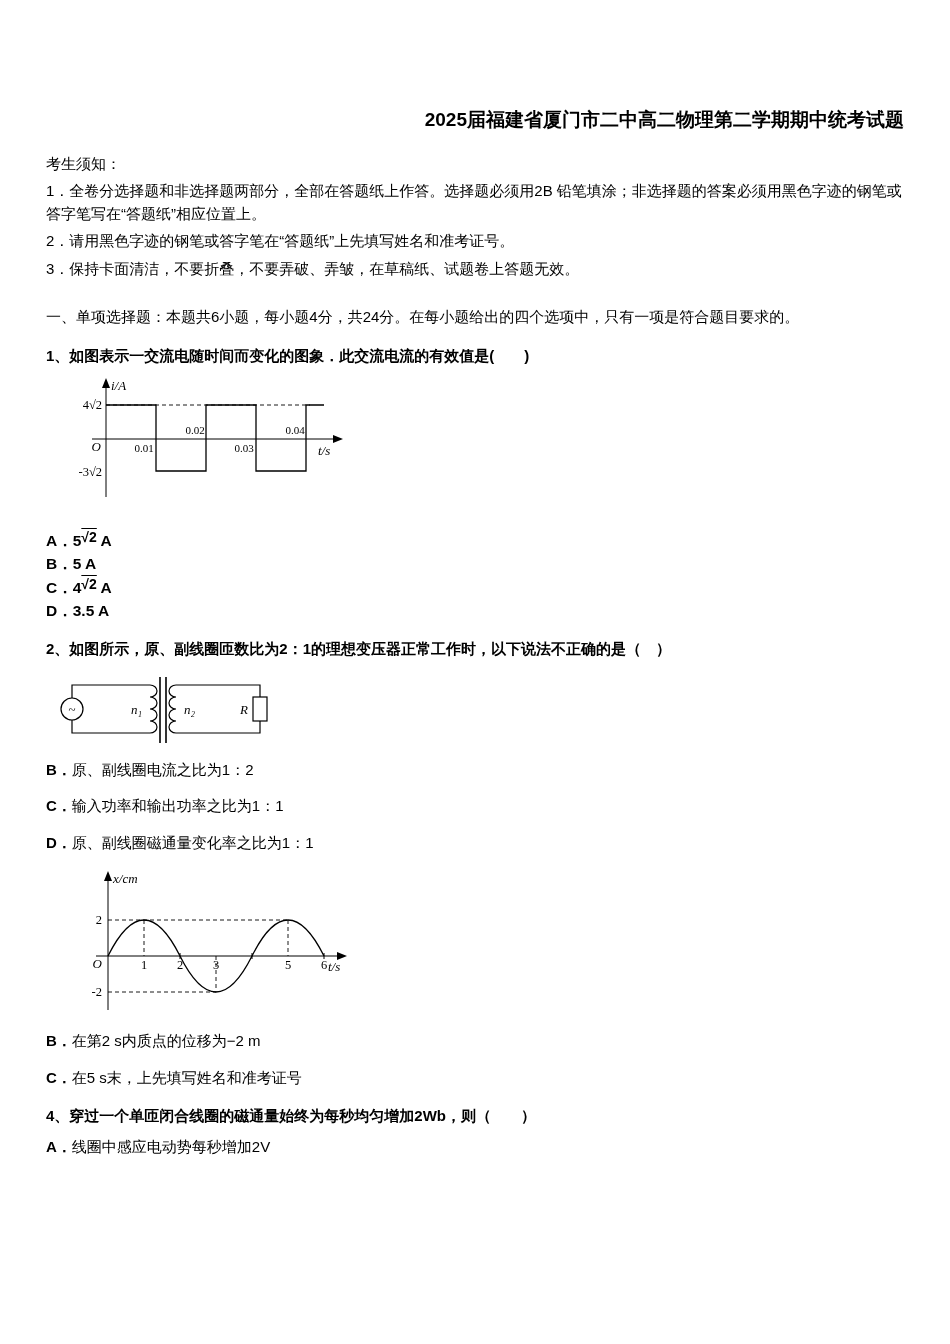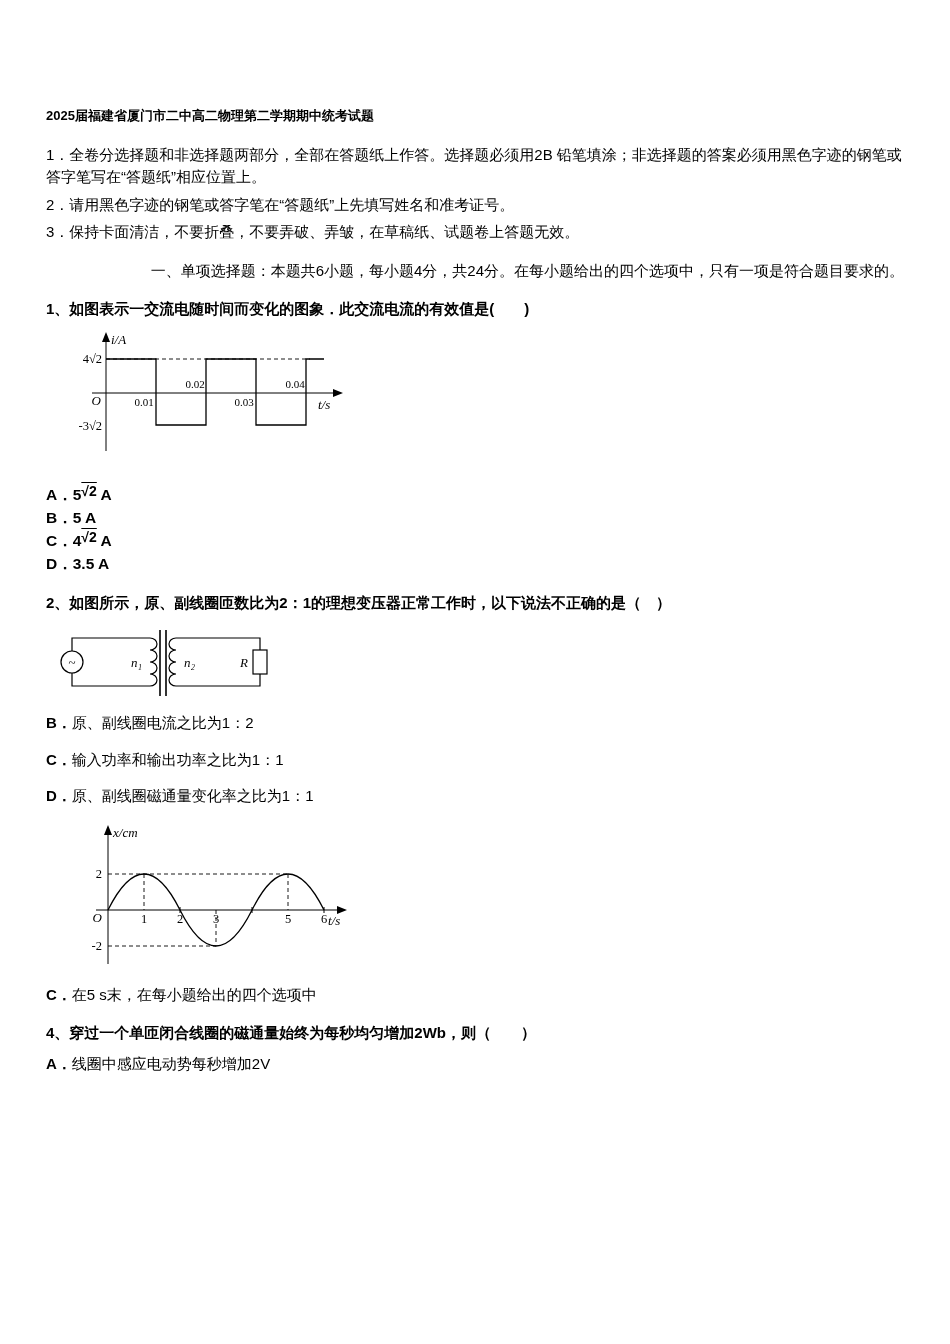--- a/index.html
+++ b/index.html
@@ -1,21 +1,21 @@
 <!DOCTYPE html>
 <html><head>
 <meta charset="utf-8">
 <style>
   html, body { margin:0; padding:0; background:#ffffff; color:#000; }
   body { width:950px; font-family:"Liberation Sans", sans-serif; }
   .page { box-sizing:border-box; width:950px; min-height:1344px; padding:106px 46px 60px 46px;
           font-size:15px; line-height:1.5; }
-  .title { font-size:13px; font-weight:700; text-align:left; margin:0 0 18px 0; }
+  .title { font-size:19px; font-weight:700; text-align:right; margin:0 0 18px 0; }
   .notice p { margin:0 0 5px 0; }
-  .section-heading { margin:16px 0 10px 0;text-align:right; }
+  .section-heading { margin:26px 0 10px 0; }
   .stem { margin:16px 0 8px 0;font-weight:bold; }
   .graph-block { margin:4px 0 10px 22px; }
   .circuit-block { margin:8px 0 8px 4px; }
   .options-row { display:flex; margin:22px 0 14px 0; font-weight:700; font-size:15.5px;flex-direction:column; }
   .options-row .opt { width:166px; }
   .options-row .opt:last-child { width:auto; }
   .rad { text-decoration:overline; position:relative; top:-4px; font-size:14px; }
   .opt-line { margin:0 0 14px 0; }
   .opt-label { font-weight:700; }
   .q4-block { }
@@ -26,20 +26,21 @@
   svg .lbl { font-size:12.5px; }
 </style>
 </head>
 <body>
 
 <div class="page">
 
   <h1 class="title">2025届福建省厦门市二中高二物理第二学期期中统考试题</h1>
 
   <div class="notice">
+    <p>考生须知：</p>
     <p>1．全卷分选择题和非选择题两部分，全部在答题纸上作答。选择题必须用2B 铅笔填涂；非选择题的答案必须用黑色字迹的钢笔或答字笔写在“答题纸”相应位置上。</p>
     <p>2．请用黑色字迹的钢笔或答字笔在“答题纸”上先填写姓名和准考证号。</p>
     <p>3．保持卡面清洁，不要折叠，不要弄破、弄皱，在草稿纸、试题卷上答题无效。</p>
   </div>
 
   <p class="section-heading">一、单项选择题：本题共6小题，每小题4分，共24分。在每小题给出的四个选项中，只有一项是符合题目要求的。</p>
 
   <div class="question">
     <p class="stem">1、如图表示一交流电随时间而变化的图象．此交流电流的有效值是(　　)</p>
 
@@ -134,21 +135,22 @@
         <text x="34" y="56" text-anchor="end" class="lbl">2</text>
         <text x="34" y="128" text-anchor="end" class="lbl">-2</text>
         <text x="76" y="101" text-anchor="middle" class="lbl">1</text>
         <text x="112" y="101" text-anchor="middle" class="lbl">2</text>
         <text x="148" y="101" text-anchor="middle" class="lbl">3</text>
         <text x="220" y="101" text-anchor="middle" class="lbl">5</text>
         <text x="256" y="101" text-anchor="middle" class="lbl">6</text>
       </svg>
     </div>
 
-    <p class="opt-line"><span class="opt-label">C．</span><span>在5 s末，在每小题给出的四个选项中</span></p>
+    <p class="opt-line"><span class="opt-label">B．</span><span>在第2 s内质点的位移为−2 m</span></p>
+    <p class="opt-line"><span class="opt-label">C．</span><span>在5 s末，上先填写姓名和准考证号</span></p>
   </div>
 
   <div class="question q4-block">
     <p class="stem">4、穿过一个单匝闭合线圈的磁通量始终为每秒均匀增加2Wb，则（　　）</p>
     <p class="opt-line"><span class="opt-label">A．</span><span>线圈中感应电动势每秒增加2V</span></p>
   </div>
 
 </div>
 
 </body></html>

